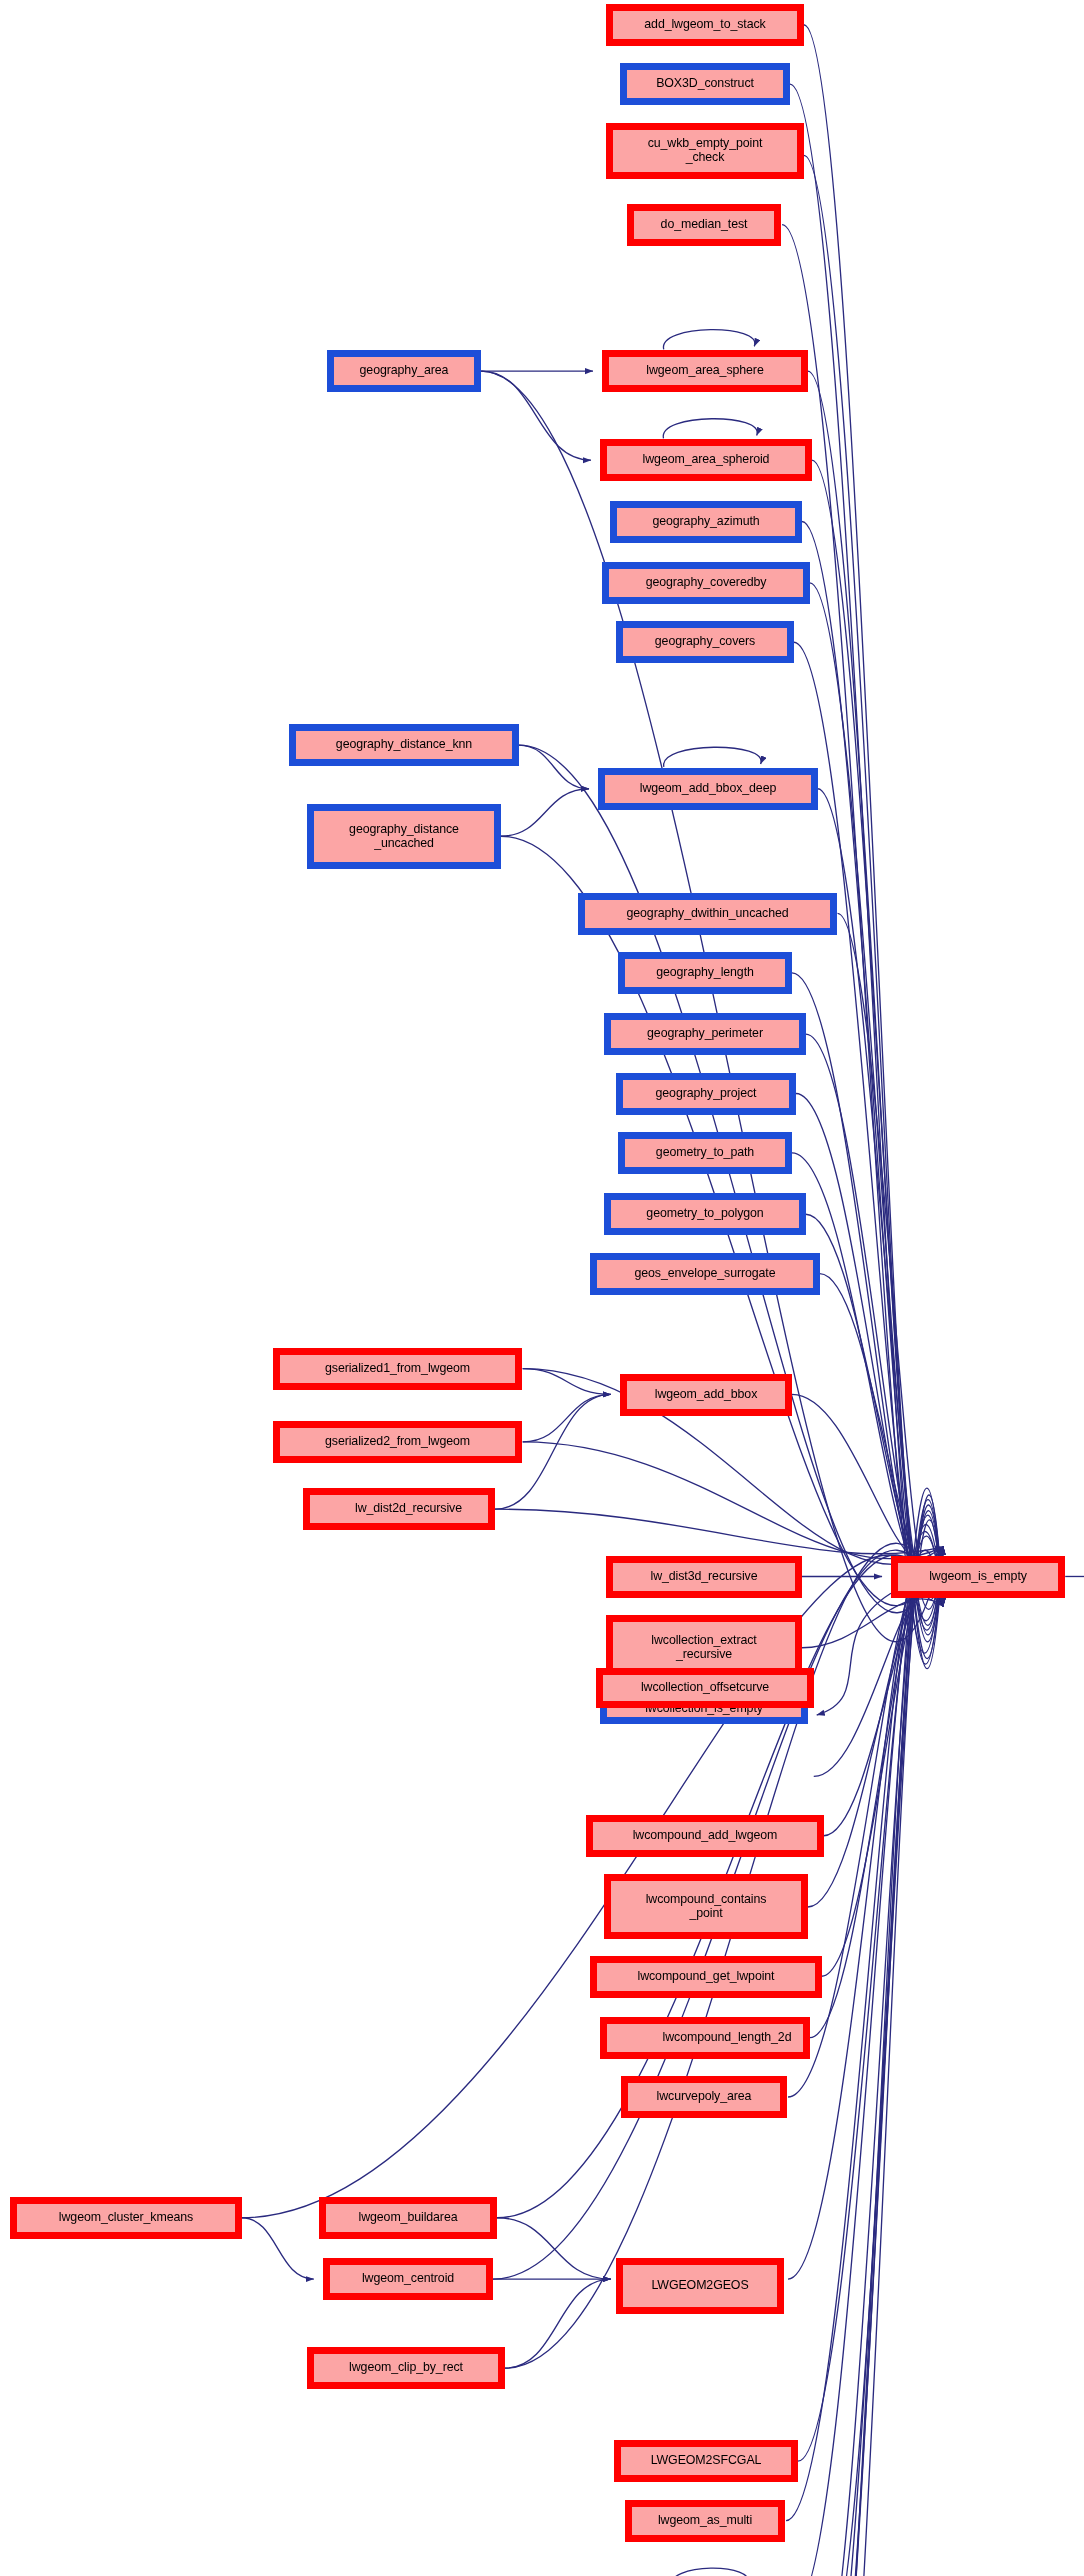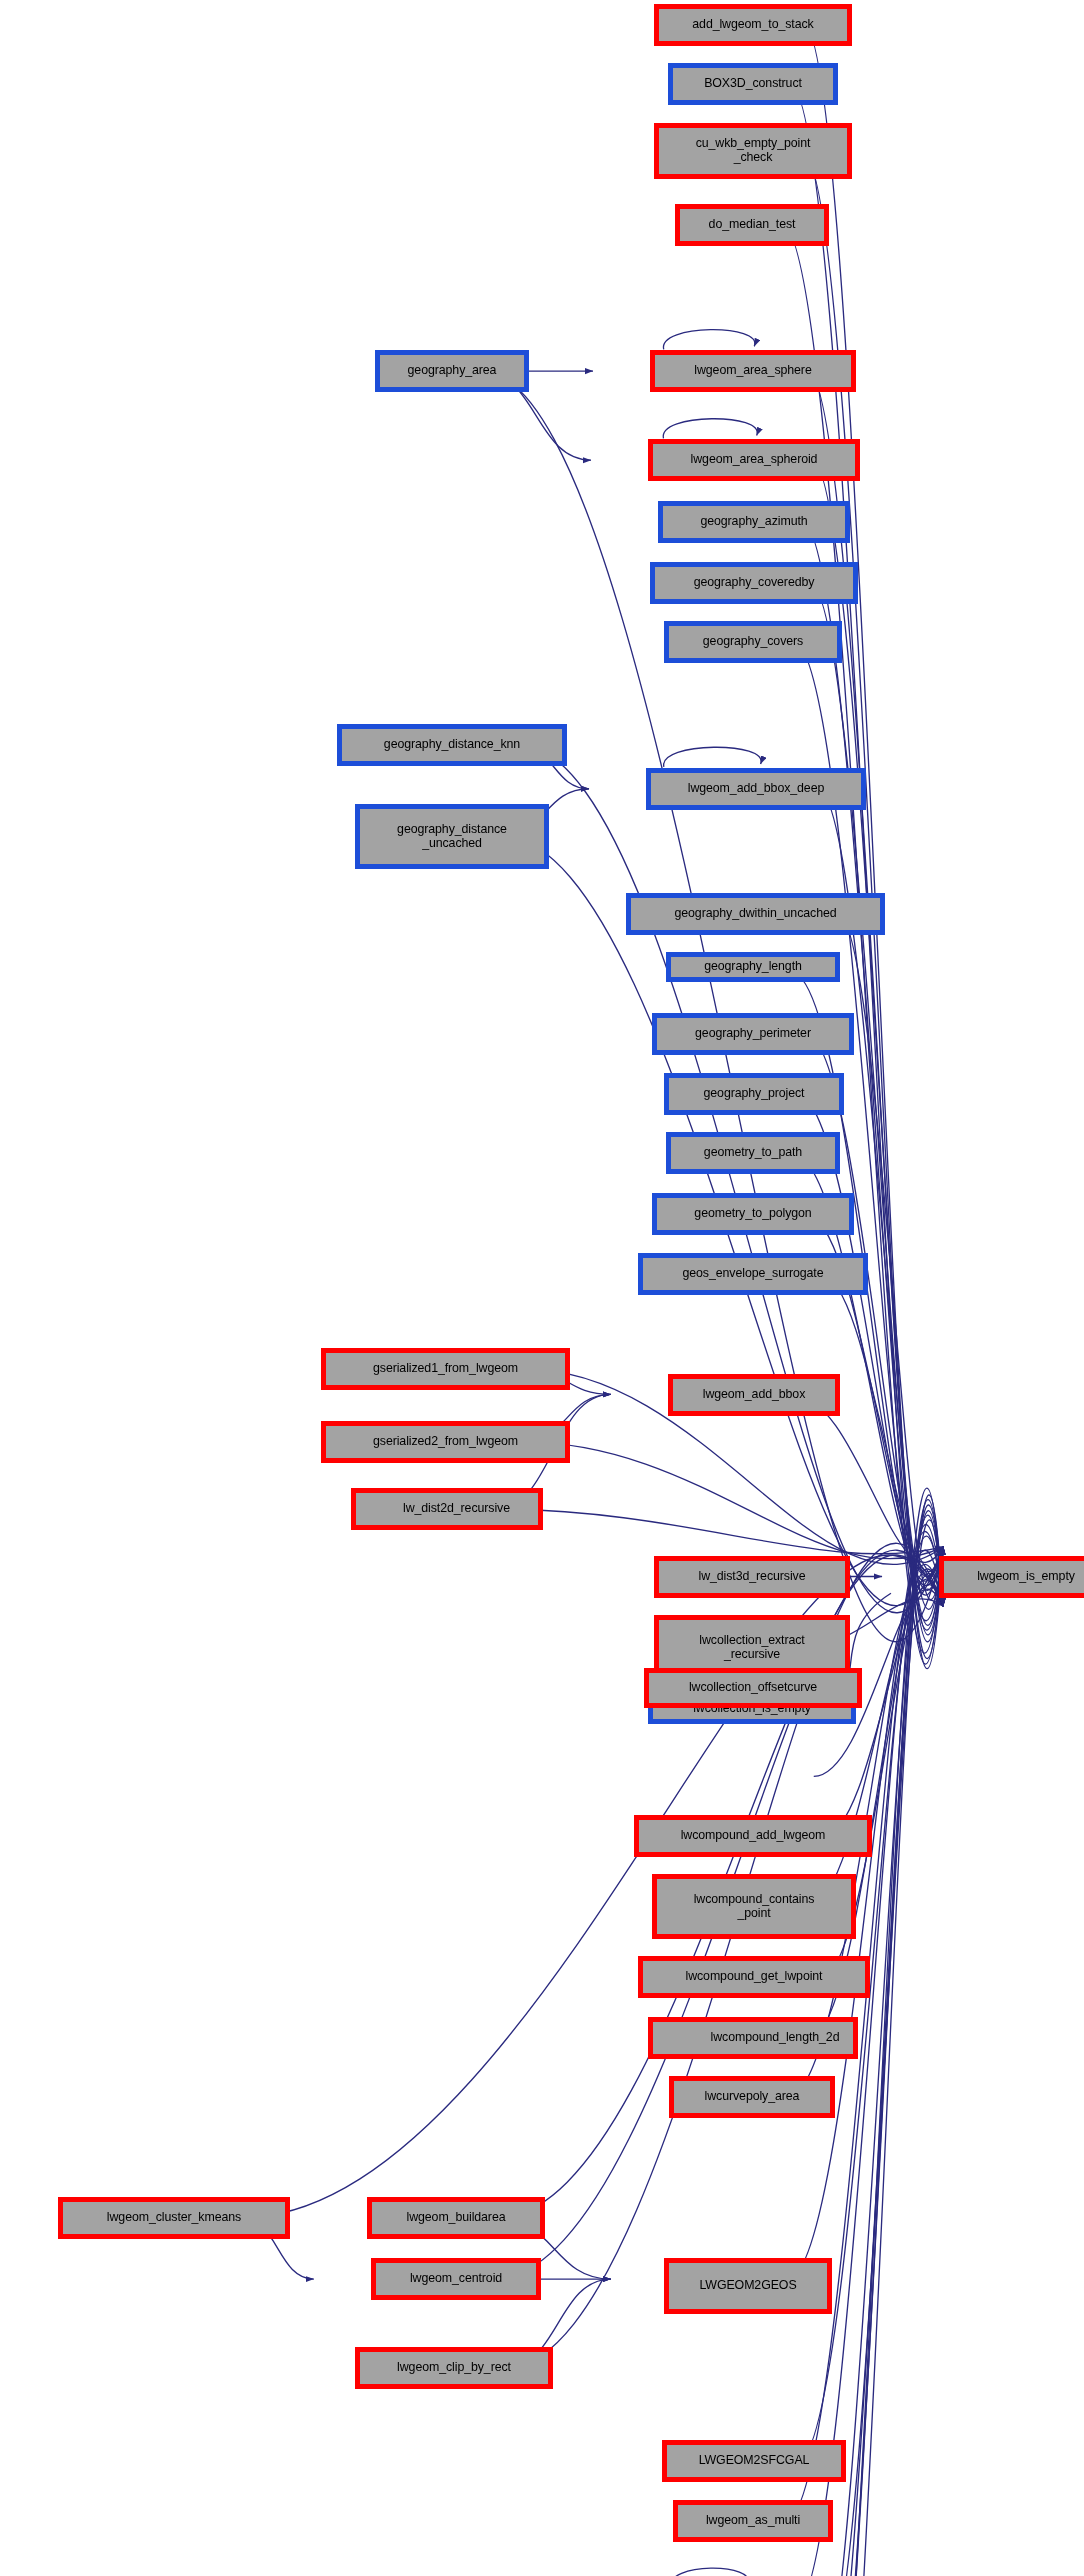--- a/index.html
+++ b/index.html
@@ -6,29 +6,28 @@
   body{font-family:"Liberation Sans",sans-serif;}
   #canvas{position:relative;width:1085px;height:2576px;background:#fff;overflow:hidden;}
   #edges{position:absolute;left:0;top:0;width:1085px;height:2576px;pointer-events:none;}
   .node{
     position:absolute;
     box-sizing:border-box;
     display:flex;
     align-items:center;
     justify-content:center;
     text-align:center;
-    background:#a3a3a3;
-    border:5px solid #1d4ed8;
+    background:#fca5a5;
+    border:7px solid #1d4ed8;
     color:#000000;
     font-size:12.4px;
     line-height:1.12;
     letter-spacing:-0.1px;
     white-space:pre-line;
     overflow:hidden;
-    margin-left:48px;
   }
   .node.red{border-color:#ff0000;}
 </style>
 </head>
 <body>
 
 <div id="canvas">
   <svg id="edges" viewBox="0 0 1096 2603" preserveAspectRatio="none">
     <defs>
       <marker id="ah" markerWidth="9" markerHeight="9" refX="8.2" refY="3.1" orient="auto" markerUnits="userSpaceOnUse">
@@ -112,21 +111,21 @@
       <div class="node red" style="left: 602px; top: 350px; width: 206px; height: 42px;">lwgeom_area_sphere</div>
       <div class="node red" style="left: 600px; top: 439px; width: 212px; height: 42px;">lwgeom_area_spheroid</div>
       <div class="node" style="left: 610px; top: 501px; width: 192px; height: 42px;">geography_azimuth</div>
       <div class="node" style="left: 602px; top: 562px; width: 208px; height: 42px;">geography_coveredby</div>
       <div class="node" style="left: 616px; top: 621px; width: 178px; height: 42px;">geography_covers</div>
       <div class="node" style="left: 289px; top: 724px; width: 230px; height: 42px;">geography_distance_knn</div>
       <div class="node" style="left: 598px; top: 768px; width: 220px; height: 42px;">lwgeom_add_bbox_deep</div>
       <div class="node" style="left: 307px; top: 804px; width: 194px; height: 65px;">geography_distance
 _uncached</div>
       <div class="node" style="left: 578px; top: 893px; width: 259px; height: 42px;">geography_dwithin_uncached</div>
-      <div class="node" style="left: 618px; top: 952px; width: 174px; height: 30px;">geography_length</div>
+      <div class="node" style="left: 618px; top: 952px; width: 174px; height: 42px;">geography_length</div>
       <div class="node" style="left: 604px; top: 1013px; width: 202px; height: 42px;">geography_perimeter</div>
       <div class="node" style="left: 616px; top: 1073px; width: 180px; height: 42px;">geography_project</div>
       <div class="node" style="left: 618px; top: 1132px; width: 174px; height: 42px;">geometry_to_path</div>
       <div class="node" style="left: 604px; top: 1193px; width: 202px; height: 42px;">geometry_to_polygon</div>
       <div class="node" style="left: 590px; top: 1253px; width: 230px; height: 42px;">geos_envelope_surrogate</div>
       <div class="node red" style="left: 273px; top: 1348px; width: 249px; height: 42px;">gserialized1_from_lwgeom</div>
       <div class="node red" style="left: 620px; top: 1374px; width: 172px; height: 42px;">lwgeom_add_bbox</div>
       <div class="node red" style="left: 273px; top: 1421px; width: 249px; height: 42px;">gserialized2_from_lwgeom</div>
       <div class="node red" style="left: 303px; top: 1488px; width: 192px; height: 42px; padding-left: 19px;">lw_dist2d_recursive</div>
       <div class="node red" style="left: 891px; top: 1556px; width: 174px; height: 42px;">lwgeom_is_empty</div>

